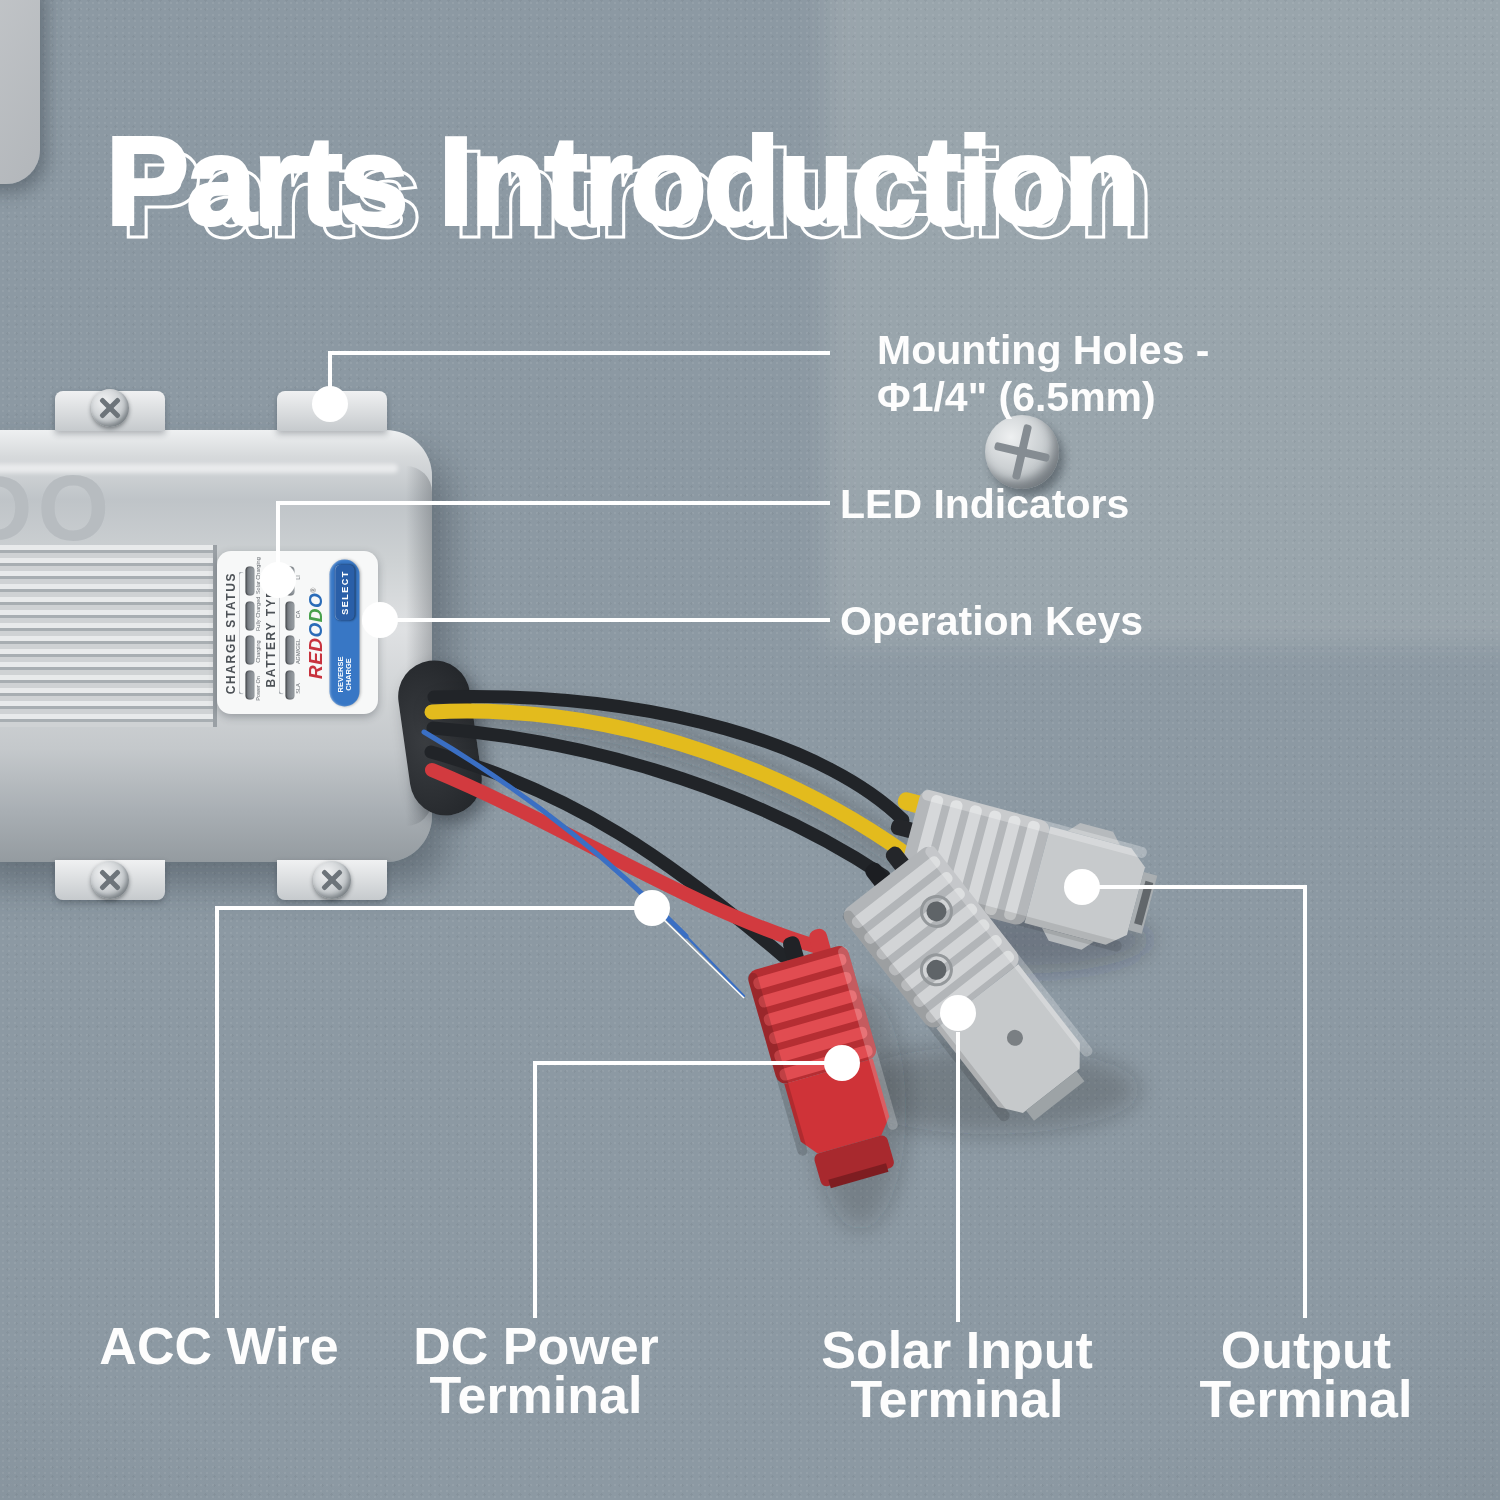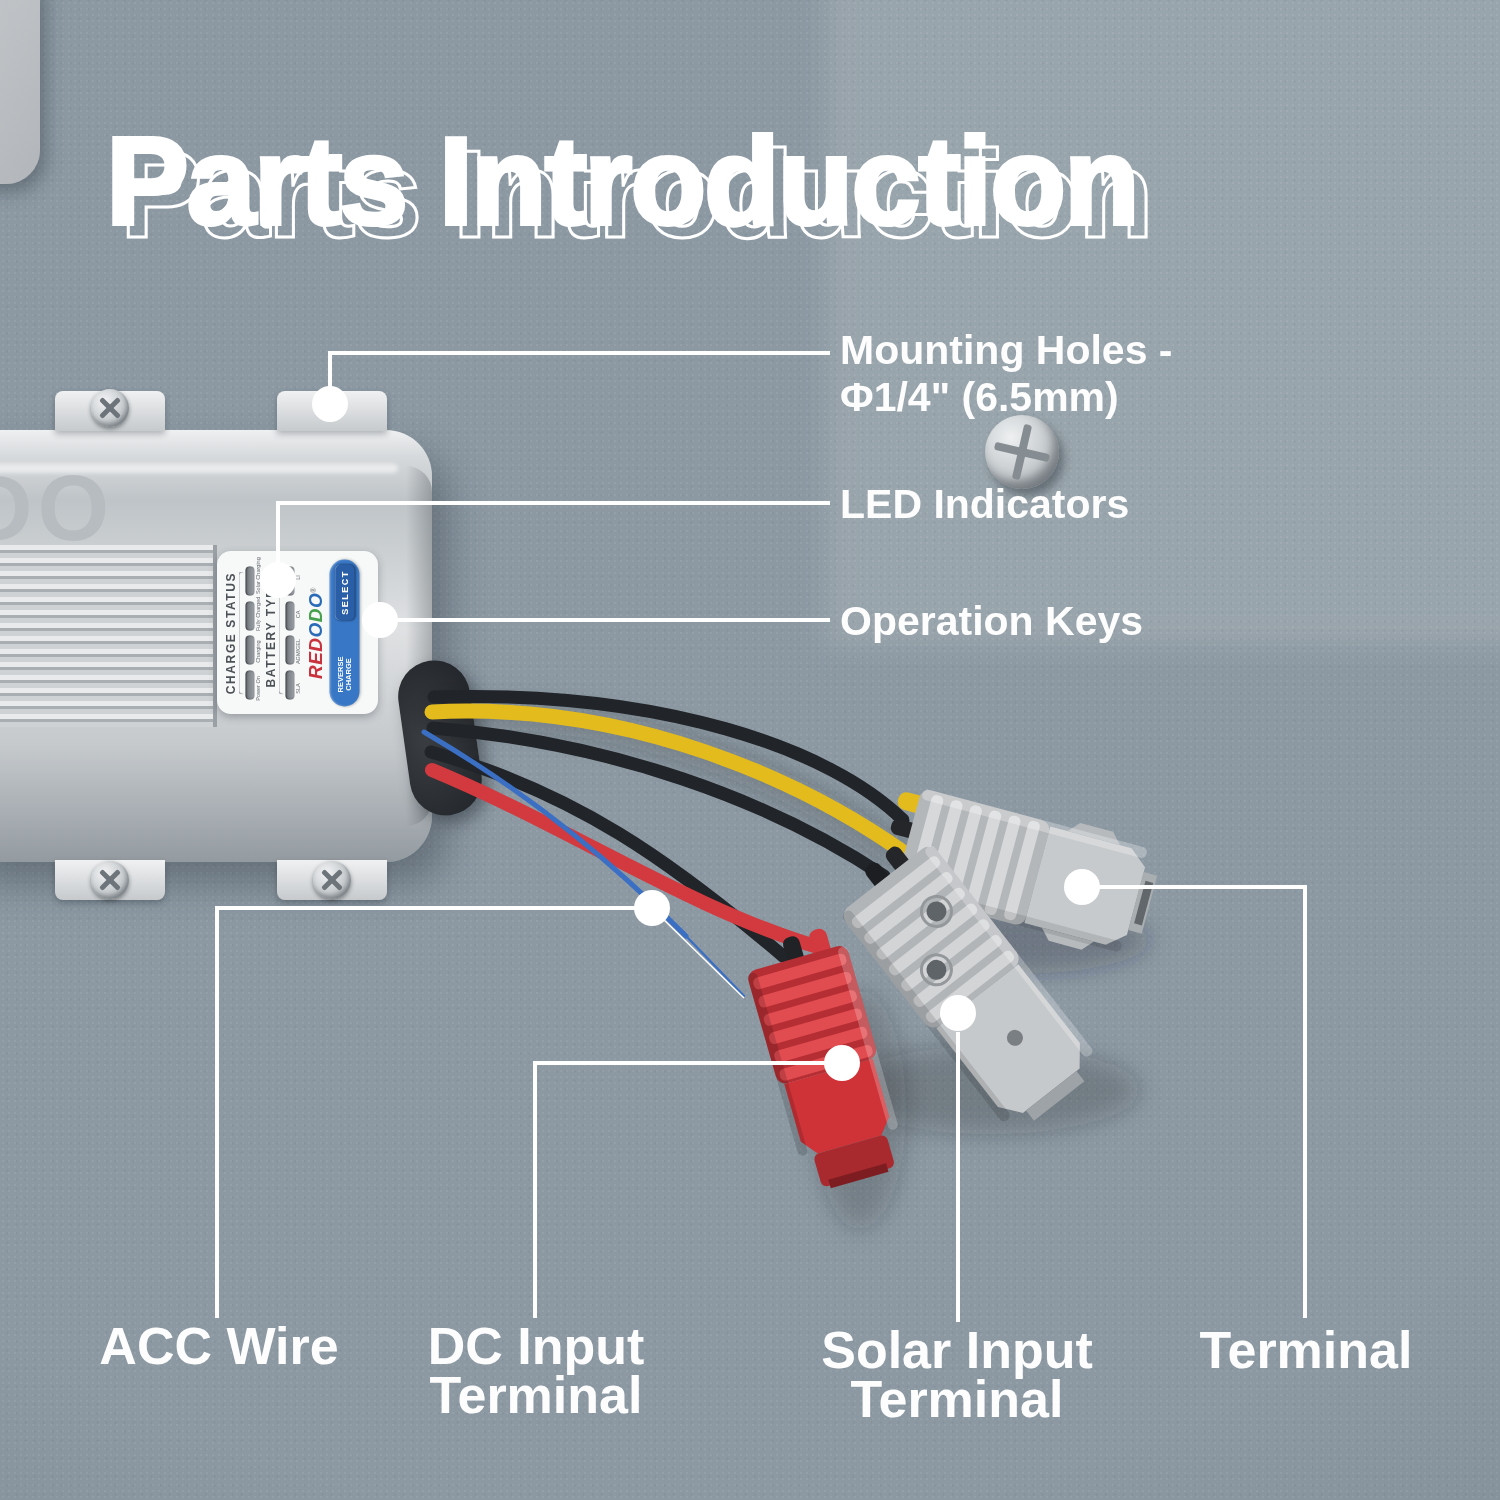--- a/index.html
+++ b/index.html
@@ -258,36 +258,37 @@
       <circle cx="380" cy="620" r="18"></circle>
       <circle cx="652" cy="908" r="18"></circle>
       <circle cx="842" cy="1063" r="18"></circle>
       <circle cx="958" cy="1013" r="18"></circle>
       <circle cx="1082" cy="887" r="18"></circle>
     </g>
   </svg>
 
   <div class="big-screw"></div>
 
-  <div class="callout-label lbl-top" style="left:840px;top:327px">
+  <div class="callout-label lbl-top" style="left:877px;top:327px">
     <div>Mounting Holes -</div>
     <div>Φ1/4" (6.5mm)</div>
   </div>
   <div class="callout-label lbl-top" style="left:840px;top:481px">LED Indicators</div>
   <div class="callout-label lbl-top" style="left:840px;top:598px">Operation Keys</div>
   <div class="callout-label lbl-bottom" style="left:219px;top:1322px">ACC Wire</div>
   <div class="callout-label lbl-bottom" style="left:536px;top:1322px">
-    <div>DC Input</div>
+    <div>DC Power</div>
     <div>Terminal</div>
   </div>
   <div class="callout-label lbl-bottom" style="left:957px;top:1326px">
     <div>Solar Input</div>
     <div>Terminal</div>
   </div>
   <div class="callout-label lbl-bottom" style="left:1306px;top:1326px">
+    <div>Output</div>
     <div>Terminal</div>
   </div>
 
   <div class="title">
     <span class="t-outline">Parts Introduction</span>
     <span class="t-fill">Parts Introduction</span>
   </div>
 
 </div>
 

